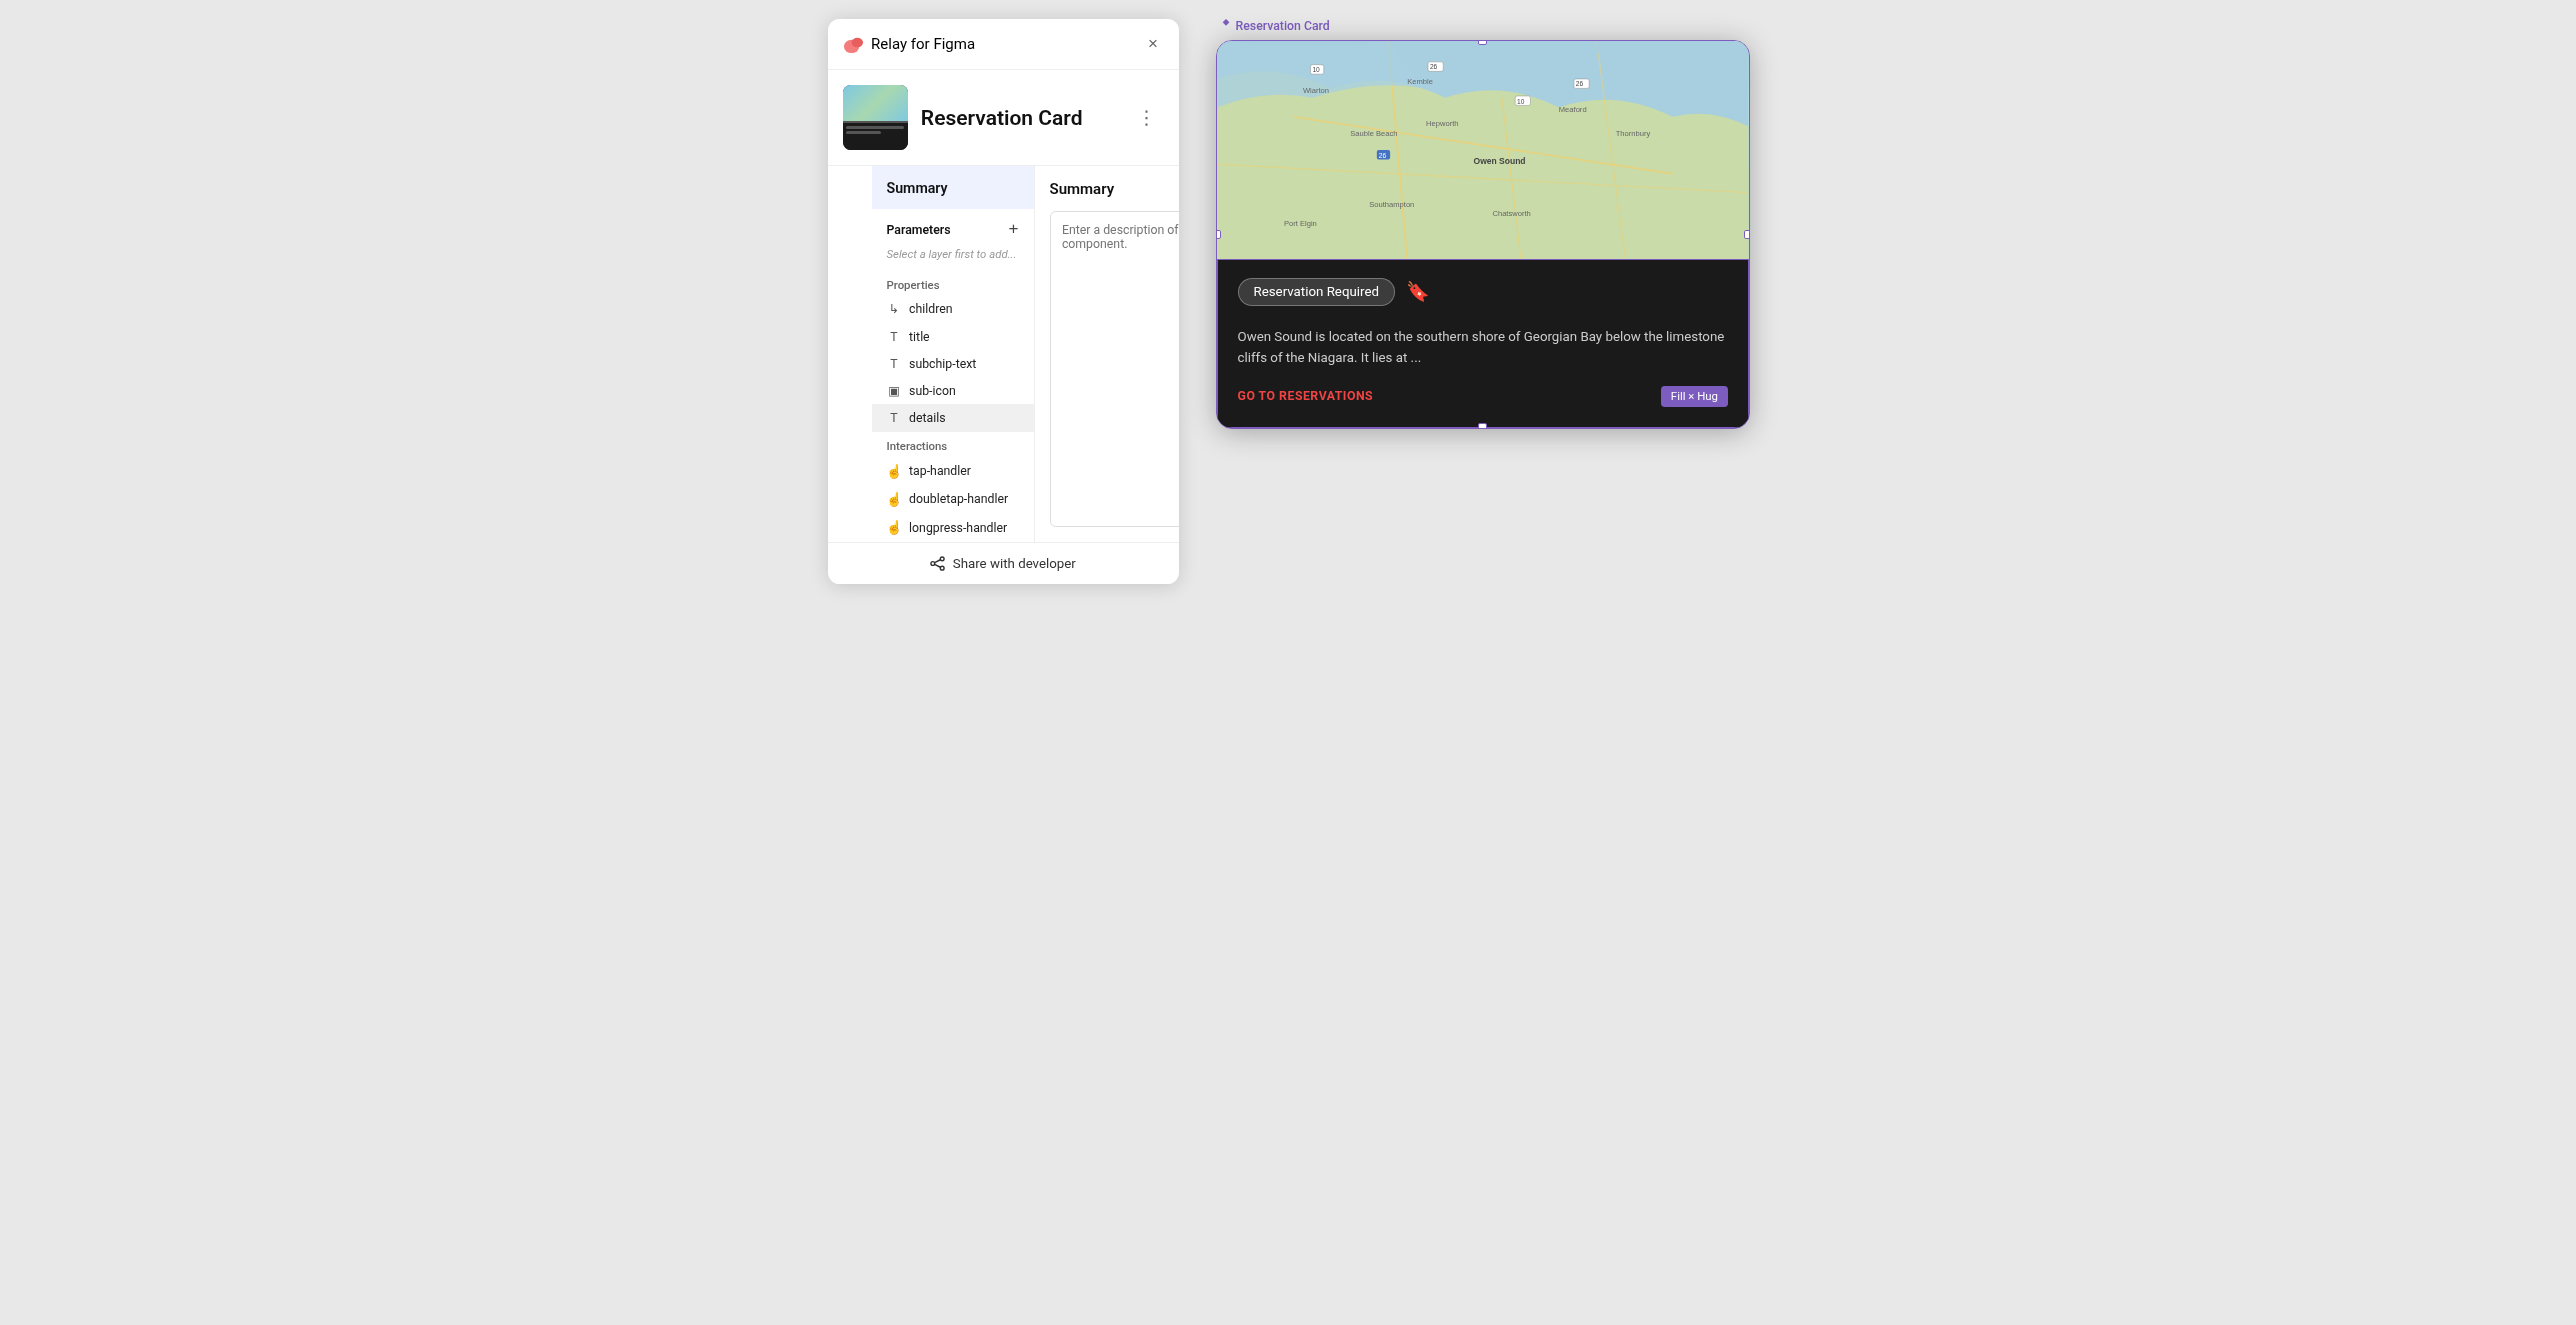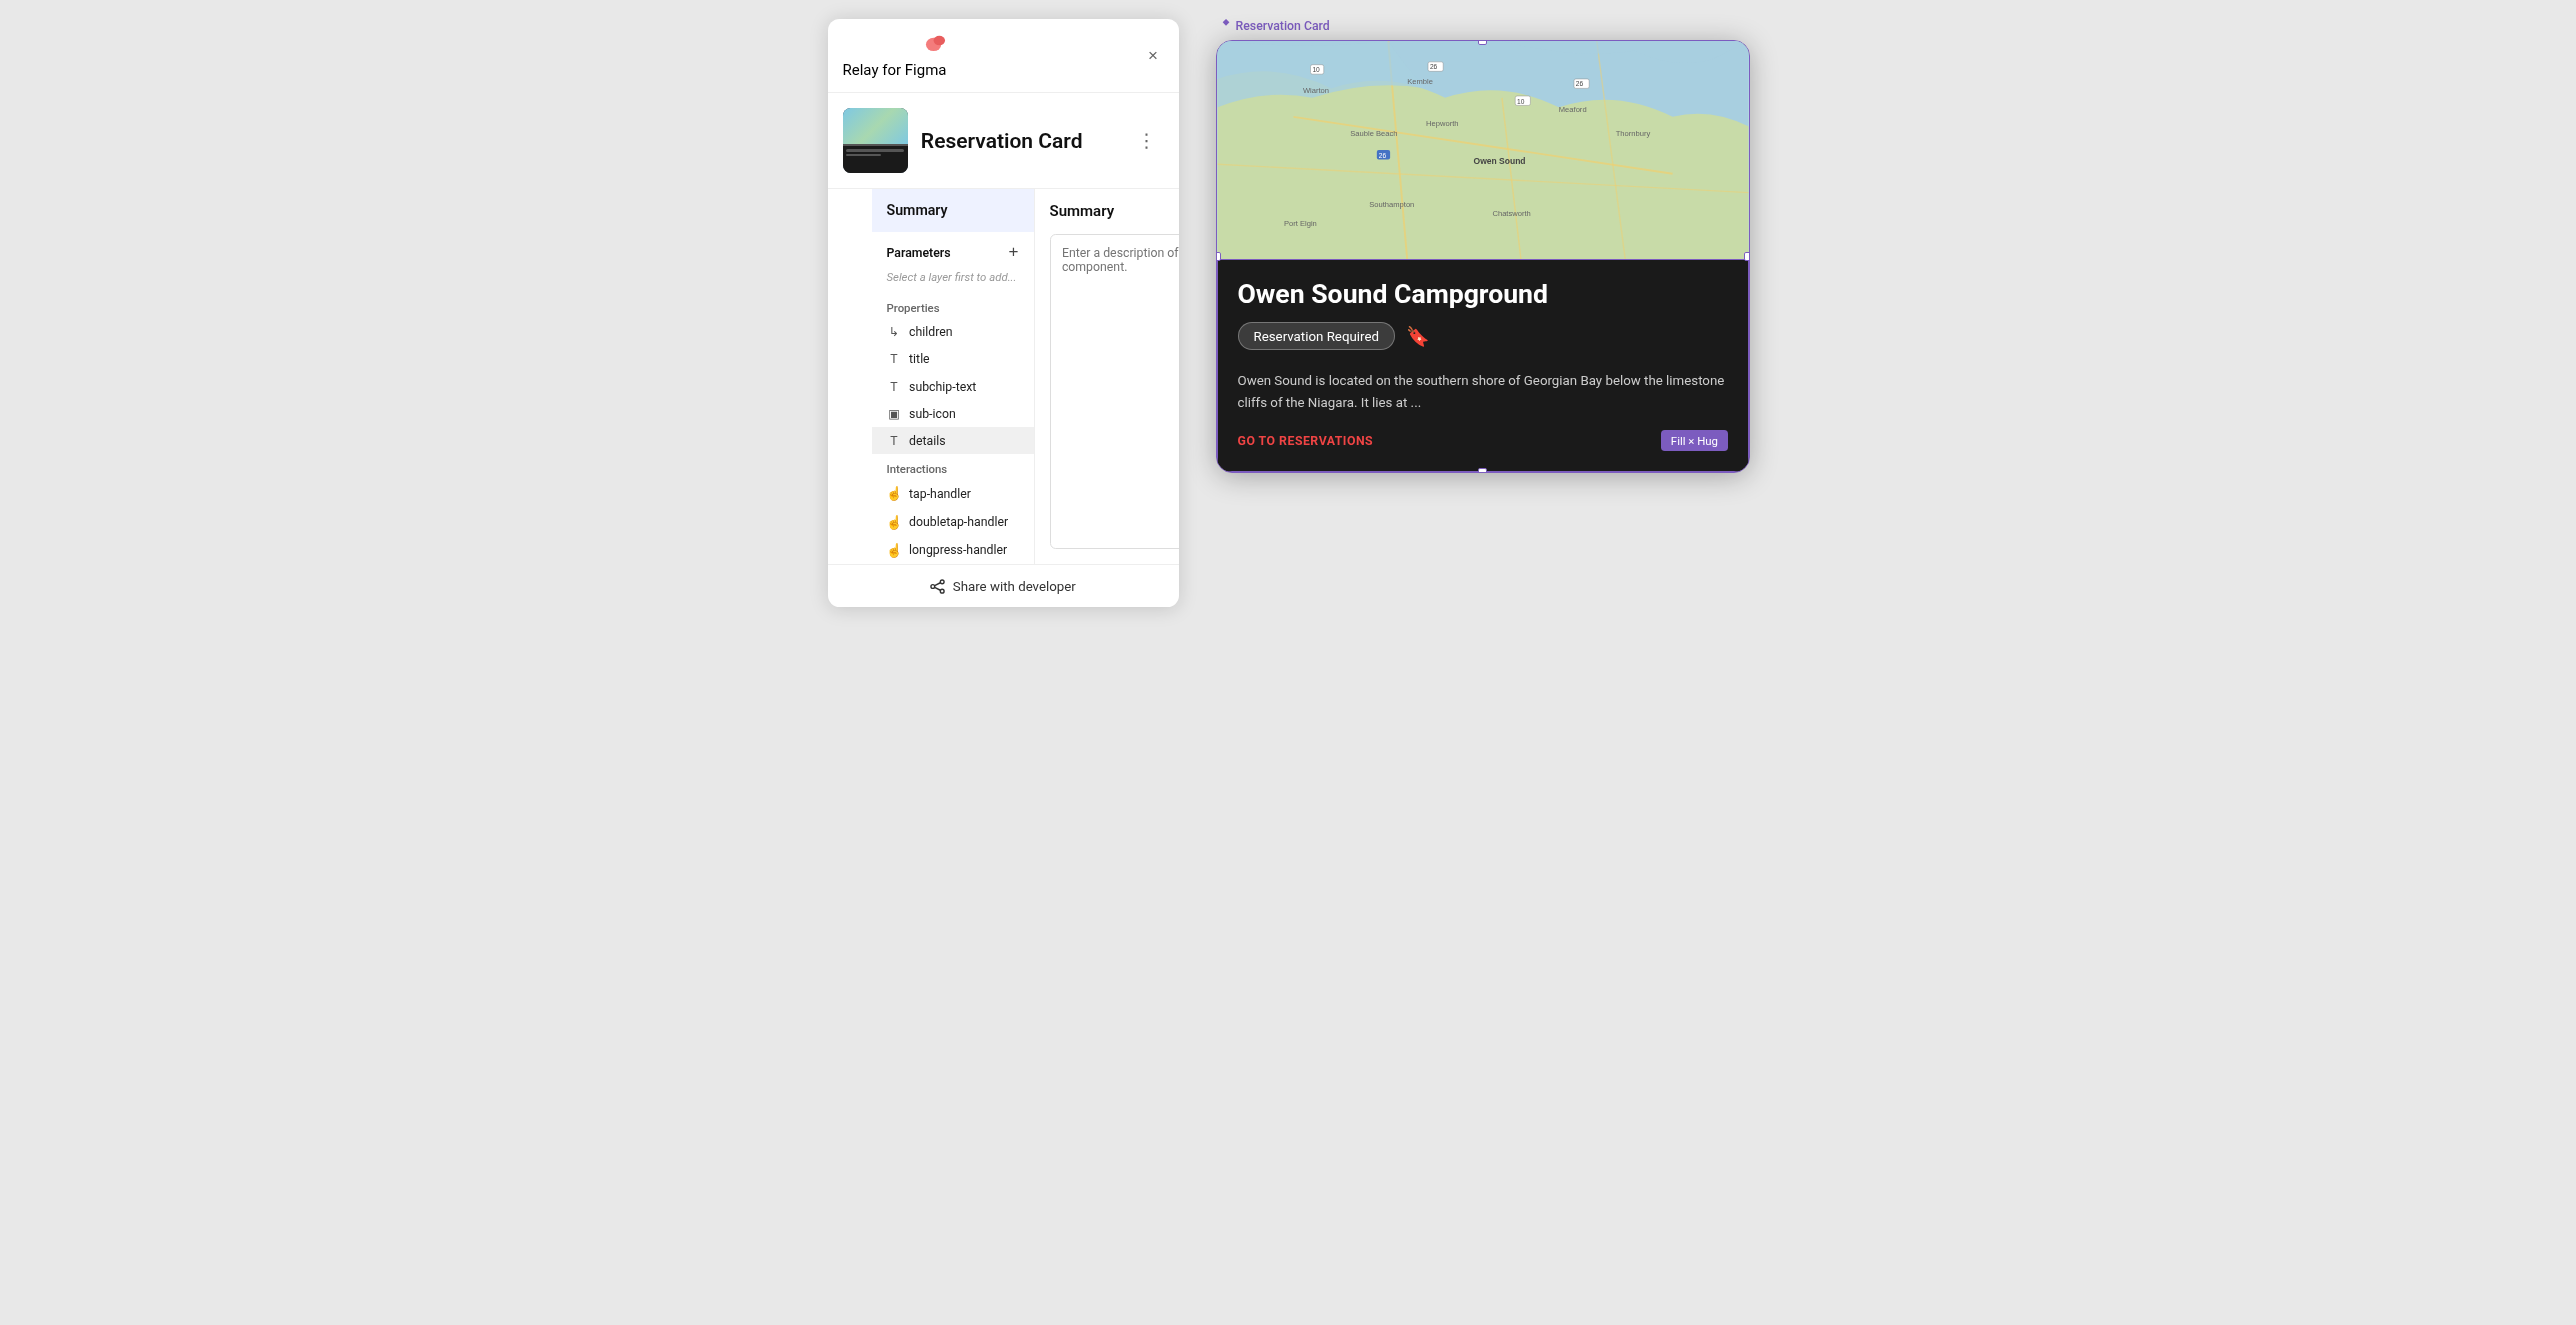--- a/index.html
+++ b/index.html
@@ -28,23 +28,22 @@
     .panel-header {
       display: flex;
       align-items: center;
       justify-content: space-between;
       padding: 13.3px 15px;
       border-bottom: 0.9px solid #eee;
     }
 
     .panel-header-left {
       display: flex;
-      align-items: flex-end;
+      align-items: center;
       gap: 7.6px;
-      flex-direction: column;
     }
 
     .relay-logo {
       width: 21px;
       height: 21px;
     }
 
     .close-btn {
       background: none;
       border: none;
@@ -563,21 +562,20 @@
         <rect x="314" y="58" width="16" height="10" rx="2" fill="#fff" stroke="#888" stroke-width="0.5"></rect>
         <text x="316" y="66" font-size="7" fill="#444" font-family="sans-serif">10</text>
         <rect x="168" y="115" width="14" height="10" rx="2" fill="#4472c4" stroke="none"></rect>
         <text x="170" y="123" font-size="7" fill="#fff" font-family="sans-serif">26</text>
         <rect x="376" y="40" width="16" height="10" rx="2" fill="#fff" stroke="#888" stroke-width="0.5"></rect>
         <text x="378" y="48" font-size="7" fill="#444" font-family="sans-serif">26</text>
       </svg>
     </div>
 
     <div class="card-content">
-      <div class="card-title">Owen Sound Campground</div>
 
       <div class="card-badges">
         <span class="reservation-badge">Reservation Required</span>
         <span class="bookmark-icon">🔖</span>
       </div>
 
       <div class="card-description">Owen Sound is located on the southern shore of Georgian Bay below the limestone cliffs of the Niagara. It lies at ...</div>
 
       <div class="card-footer">
         <span class="go-to-reservations">GO TO RESERVATIONS</span>

